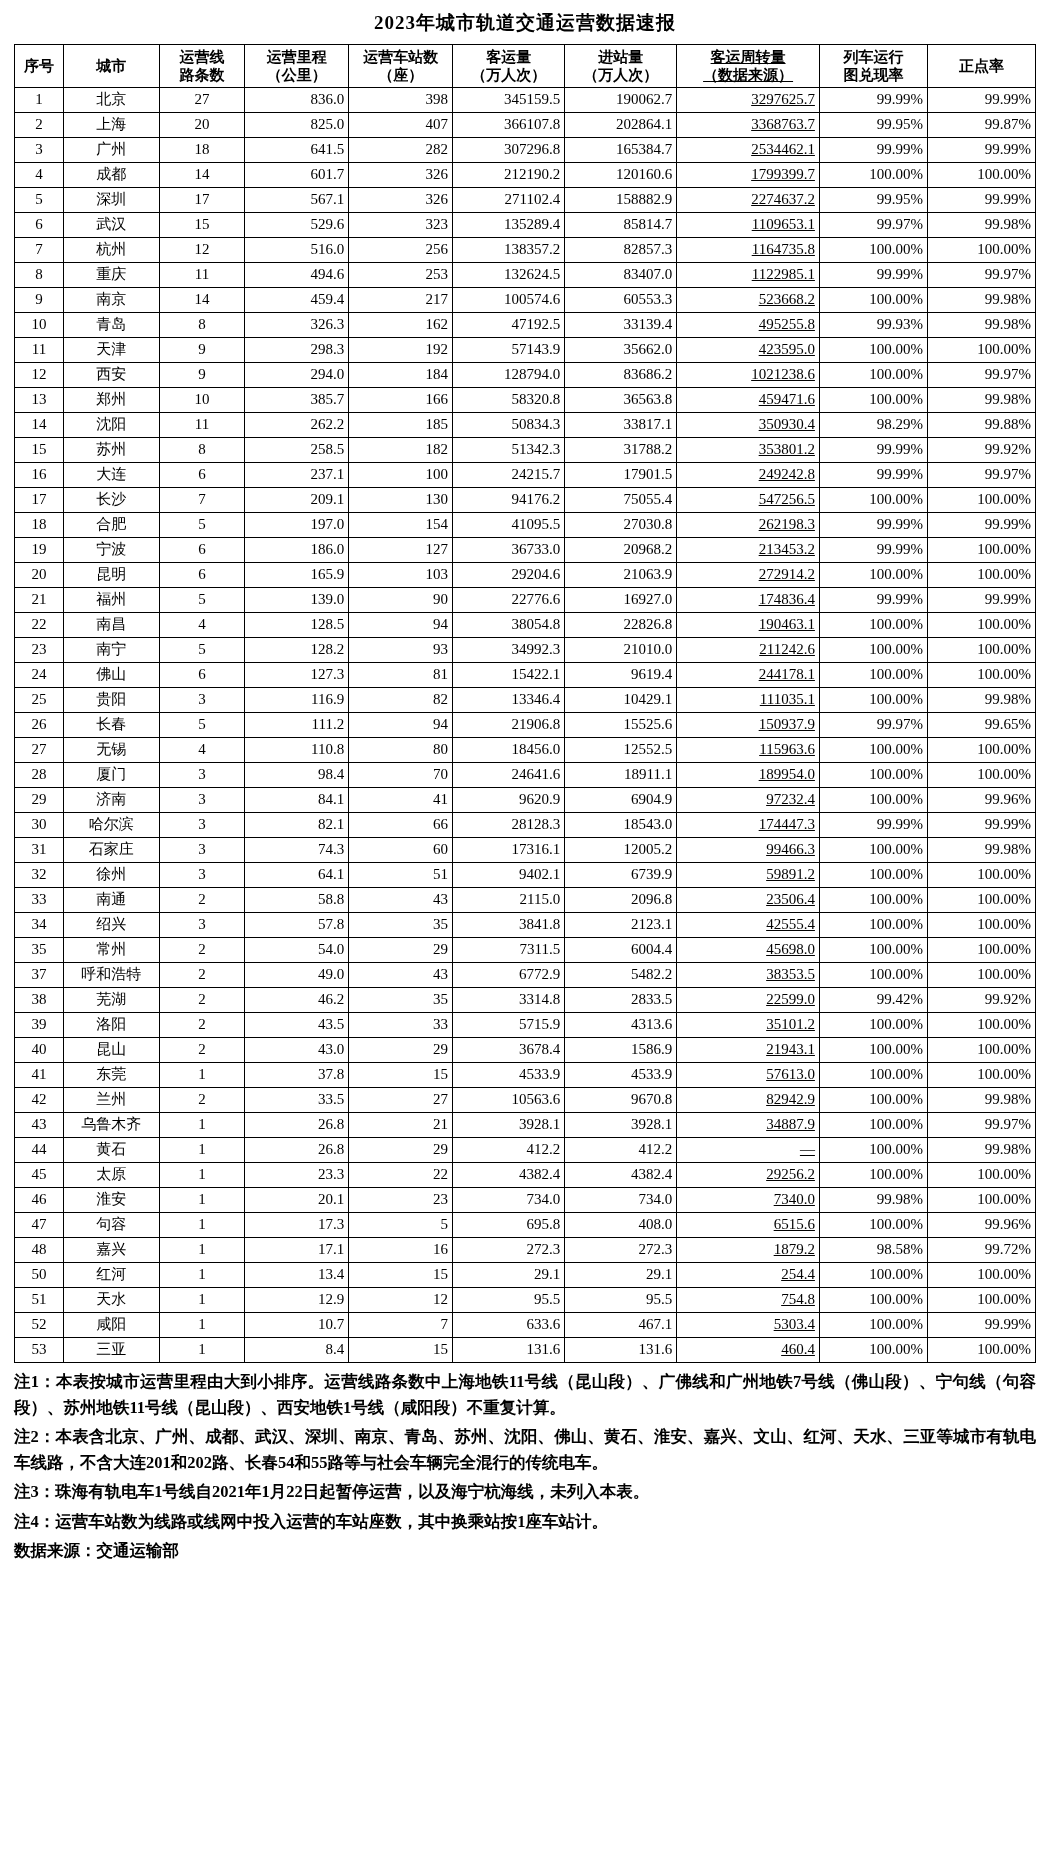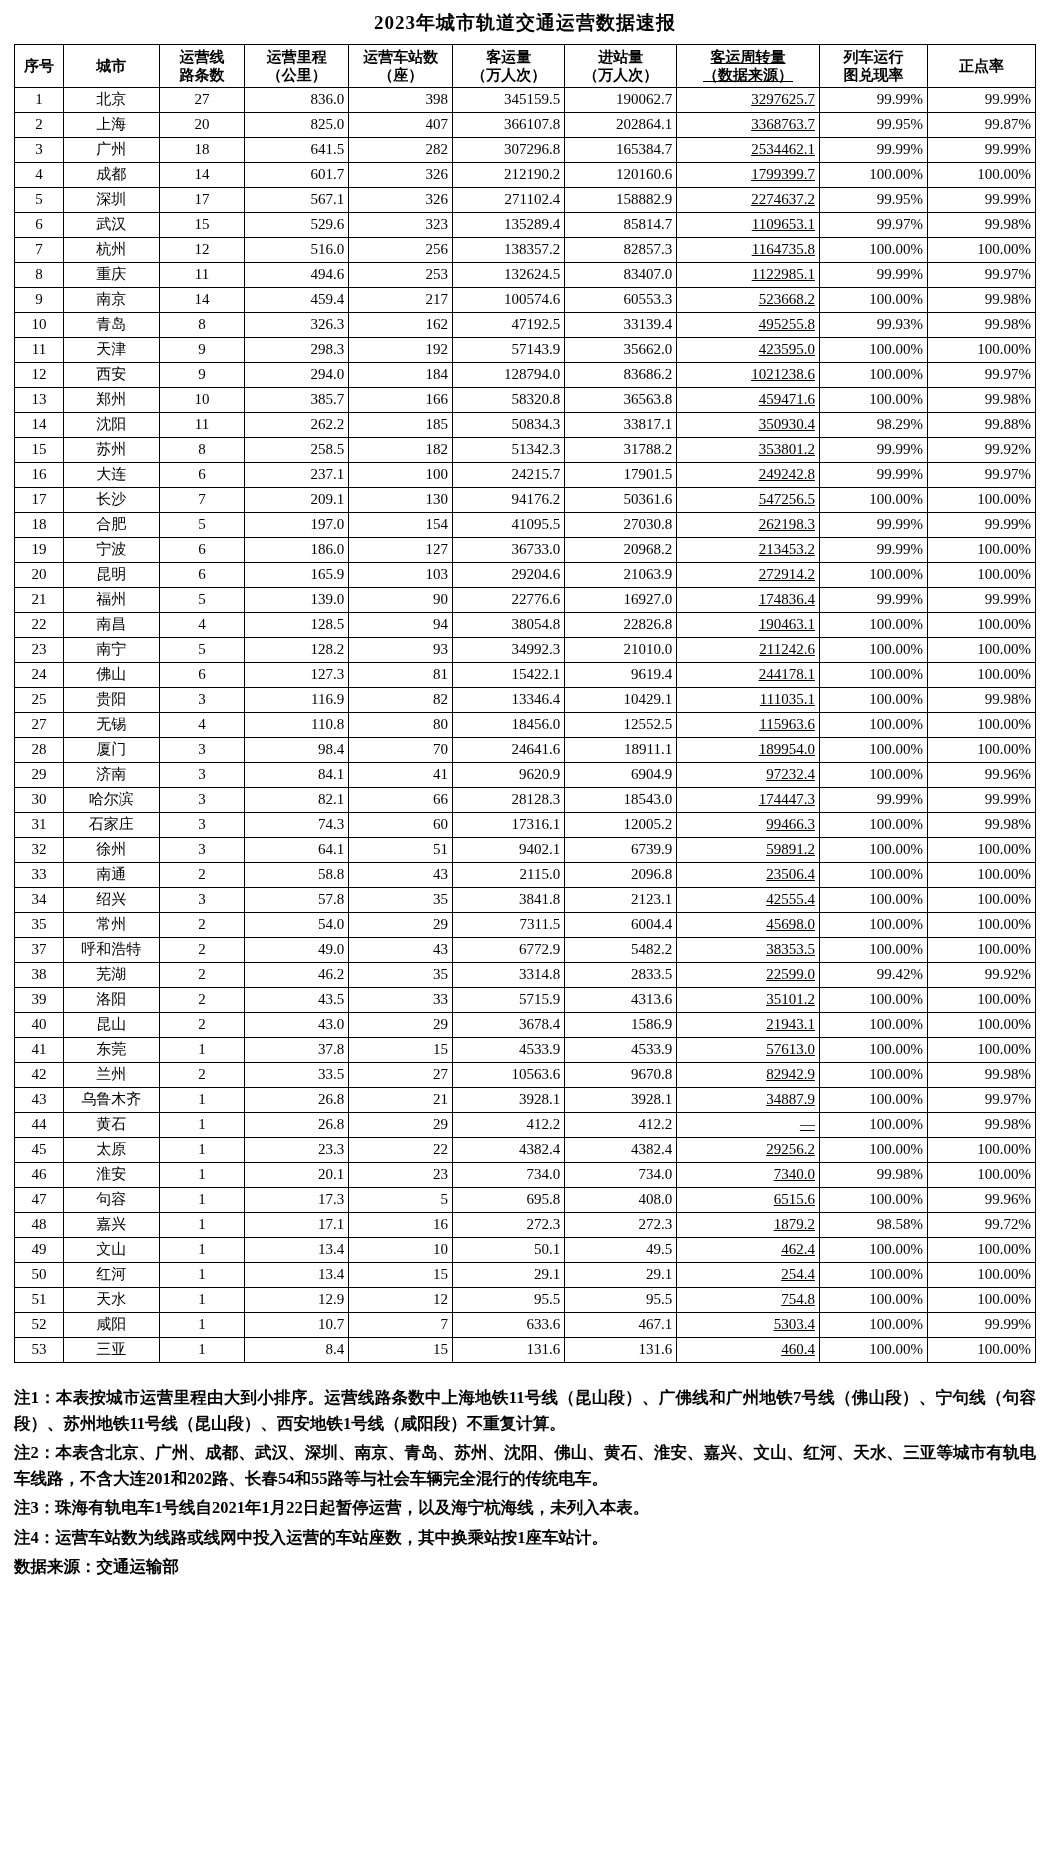--- a/index.html
+++ b/index.html
@@ -58,21 +58,21 @@
   .col-stations { width: 102px; text-align: right; }
   .col-pass { width: 110px; text-align: right; }
   .col-enter { width: 110px; text-align: right; }
   .col-turn { width: 140px; text-align: right; text-decoration: underline; }
   .col-rate1 { width: 106px; text-align: right; }
   .col-rate2 { width: 106px; text-align: right; }
   td.num { text-align: right; padding-right: 6px; }
   td.ctr { text-align: center; }
   .notes {
     width: 1022px;
-    margin: 22px auto 0 auto;
+    margin: 6px auto 0 auto;
     font-size: 16.5px;
     line-height: 1.55;
     font-weight: bold;
     font-family: "Liberation Serif", "DejaVu Serif", serif;
   }
   .notes p {
     margin: 0 0 4px 0;
     text-align: justify;
   }
   .source {
@@ -325,21 +325,21 @@
           <td class="col-rate1 num">99.99%</td>
           <td class="col-rate2 num">99.97%</td>
         </tr>
         <tr>
           <td class="col-idx ctr">17</td>
           <td class="col-city ctr">长沙</td>
           <td class="col-lines ctr">7</td>
           <td class="col-km num">209.1</td>
           <td class="col-stations num">130</td>
           <td class="col-pass num">94176.2</td>
-          <td class="col-enter num">50361.6</td>
+          <td class="col-enter num">75055.4</td>
           <td class="col-turn num">547256.5</td>
           <td class="col-rate1 num">100.00%</td>
           <td class="col-rate2 num">100.00%</td>
         </tr>
         <tr>
           <td class="col-idx ctr">18</td>
           <td class="col-city ctr">合肥</td>
           <td class="col-lines ctr">5</td>
           <td class="col-km num">197.0</td>
           <td class="col-stations num">154</td>
@@ -425,20 +425,32 @@
           <td class="col-idx ctr">25</td>
           <td class="col-city ctr">贵阳</td>
           <td class="col-lines ctr">3</td>
           <td class="col-km num">116.9</td>
           <td class="col-stations num">82</td>
           <td class="col-pass num">13346.4</td>
           <td class="col-enter num">10429.1</td>
           <td class="col-turn num">111035.1</td>
           <td class="col-rate1 num">100.00%</td>
           <td class="col-rate2 num">99.98%</td>
+        </tr>
+        <tr>
+          <td class="col-idx ctr">26</td>
+          <td class="col-city ctr">长春</td>
+          <td class="col-lines ctr">5</td>
+          <td class="col-km num">111.2</td>
+          <td class="col-stations num">94</td>
+          <td class="col-pass num">21906.8</td>
+          <td class="col-enter num">15525.6</td>
+          <td class="col-turn num">150937.9</td>
+          <td class="col-rate1 num">99.97%</td>
+          <td class="col-rate2 num">99.65%</td>
         </tr>
         <tr>
           <td class="col-idx ctr">27</td>
           <td class="col-city ctr">无锡</td>
           <td class="col-lines ctr">4</td>
           <td class="col-km num">110.8</td>
           <td class="col-stations num">80</td>
           <td class="col-pass num">18456.0</td>
           <td class="col-enter num">12552.5</td>
           <td class="col-turn num">115963.6</td>
@@ -677,32 +689,20 @@
           <td class="col-idx ctr">48</td>
           <td class="col-city ctr">嘉兴</td>
           <td class="col-lines ctr">1</td>
           <td class="col-km num">17.1</td>
           <td class="col-stations num">16</td>
           <td class="col-pass num">272.3</td>
           <td class="col-enter num">272.3</td>
           <td class="col-turn num">1879.2</td>
           <td class="col-rate1 num">98.58%</td>
           <td class="col-rate2 num">99.72%</td>
-        </tr>
-        <tr>
-          <td class="col-idx ctr">49</td>
-          <td class="col-city ctr">文山</td>
-          <td class="col-lines ctr">1</td>
-          <td class="col-km num">13.4</td>
-          <td class="col-stations num">10</td>
-          <td class="col-pass num">50.1</td>
-          <td class="col-enter num">49.5</td>
-          <td class="col-turn num">462.4</td>
-          <td class="col-rate1 num">100.00%</td>
-          <td class="col-rate2 num">100.00%</td>
         </tr>
         <tr>
           <td class="col-idx ctr">50</td>
           <td class="col-city ctr">红河</td>
           <td class="col-lines ctr">1</td>
           <td class="col-km num">13.4</td>
           <td class="col-stations num">15</td>
           <td class="col-pass num">29.1</td>
           <td class="col-enter num">29.1</td>
           <td class="col-turn num">254.4</td>

